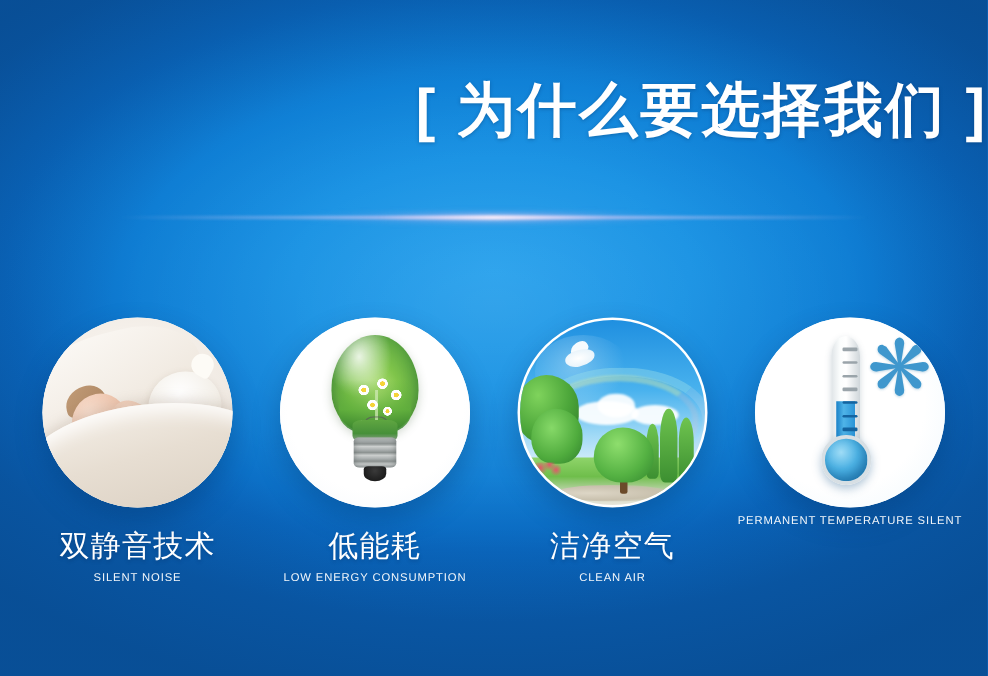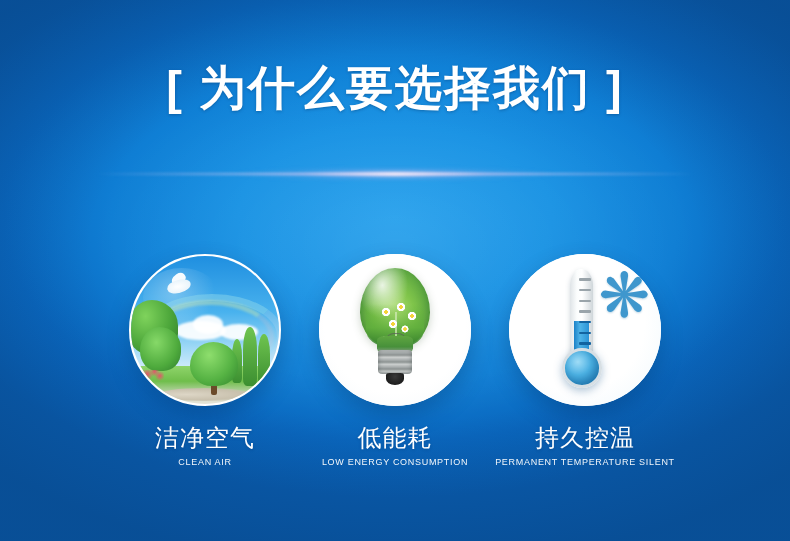--- a/index.html
+++ b/index.html
@@ -14,21 +14,21 @@
       radial-gradient(ellipse 62% 52% at 50% 40%, #1d9ceb 0%, #1490e3 32%, #0f7ed4 58%, #0a66bd 80%, #0a5cae 100%),
       linear-gradient(180deg,#0c6cc0 0%,#1390e2 45%,#0a5cae 100%);
   }
   .bg-vign{
     position:absolute;inset:0;
     background:radial-gradient(ellipse 70% 60% at 50% 45%, rgba(255,255,255,0.10) 0%, rgba(255,255,255,0.0) 55%, rgba(4,48,96,0.30) 100%);
     pointer-events:none;
   }
   
   .title{
-    position:absolute;left:0;right:0;top:62px;text-align:center;
+    position:absolute;left:0;right:0;top:62px;text-align:right;
     font-size:47px;line-height:52px;font-weight:bold;color:#ffffff;
     letter-spacing:2px;white-space:nowrap;
     text-shadow:0 1px 3px rgba(3,40,85,0.35);
   }
   .subtitle{
     position:absolute;left:0;right:0;top:131px;text-align:center;
     font-size:30px;line-height:38px;font-weight:normal;
     color:#1b2f5e;white-space:nowrap;letter-spacing:0px;
   }
   .flare{
@@ -279,20 +279,56 @@
 
 <div class="banner">
   <div class="bg-vign"></div>
 
   <div class="title">[ 为什么要选择我们 ]</div>
   <div class="flare"></div>
   <div class="flare2"></div>
 
   <div class="features">
 
+    <div class="feature">
+      <div class="circle">
+        <div class="baby-bg"></div>
+        <div class="baby-cloth2"></div>
+        <div class="kitten"></div>
+        <div class="kitten-ear"></div>
+        <div class="baby-hair"></div>
+        <div class="baby-head"></div>
+        <div class="baby-arm"></div>
+        <div class="kitten-paw"></div>
+        <div class="baby-cloth"></div>
+      </div>
+      <div class="cap-cn">双静音技术</div>
+      <div class="cap-en">SILENT NOISE</div>
+    </div>
+
+    <div class="feature">
+      <div class="circle">
+        <div class="bulb-wrap"></div>
+        <div class="bulb-glass"></div>
+        <div class="bulb-grass"></div>
+        <div class="bulb-stems"></div>
+        <div class="daisy d1"></div>
+        <div class="daisy d2"></div>
+        <div class="daisy d3"></div>
+        <div class="daisy d4"></div>
+        <div class="daisy d5"></div>
+        <div class="daisy d6"></div>
+        <div class="bulb-fil"></div>
+        <div class="bulb-neck"></div>
+        <div class="bulb-base"></div>
+        <div class="bulb-tip"></div>
+      </div>
+      <div class="cap-cn">低能耗</div>
+      <div class="cap-en">LOW ENERGY CONSUMPTION</div>
+    </div>
 
     <div class="feature">
       <div class="circle ringed">
         <div class="nat-sky"></div>
         <div class="nat-glow"></div>
         <div class="nat-rainbow"></div>
         <div class="nat-rainbow2"></div>
         <div class="nat-cloud nat-c1"></div>
         <div class="nat-cloud nat-c2"></div>
         <div class="nat-cloud nat-c3"></div>
@@ -308,54 +344,32 @@
         <div class="nat-flowers"></div>
         <div class="dove-w"></div>
         <div class="dove"></div>
       </div>
       <div class="cap-cn">洁净空气</div>
       <div class="cap-en">CLEAN AIR</div>
     </div>
 
     <div class="feature">
       <div class="circle">
-        <div class="bulb-wrap"></div>
-        <div class="bulb-glass"></div>
-        <div class="bulb-grass"></div>
-        <div class="bulb-stems"></div>
-        <div class="daisy d1"></div>
-        <div class="daisy d2"></div>
-        <div class="daisy d3"></div>
-        <div class="daisy d4"></div>
-        <div class="daisy d5"></div>
-        <div class="daisy d6"></div>
-        <div class="bulb-fil"></div>
-        <div class="bulb-neck"></div>
-        <div class="bulb-base"></div>
-        <div class="bulb-tip"></div>
-      </div>
-      <div class="cap-cn">低能耗</div>
-      <div class="cap-en">LOW ENERGY CONSUMPTION</div>
-    </div>
-
-    <div class="feature">
-      <div class="circle">
         <div class="th-wrap"></div>
         <div class="snow">❋</div>
         <div class="th-tube"></div>
         <div class="th-merc"></div>
         <div class="th-ticks">
           <div class="th-tick t1"></div>
           <div class="th-tick t2"></div>
           <div class="th-tick t3"></div>
           <div class="th-tick t4"></div>
           <div class="th-tick t5"></div>
           <div class="th-tick t6"></div>
           <div class="th-tick t7"></div>
         </div>
         <div class="th-bulb"></div>
       </div>
-      <div class="cap-cn">持久控温</div>
       <div class="cap-en">PERMANENT TEMPERATURE SILENT</div>
     </div>
 
   </div>
 </div>
 
 </body></html>

